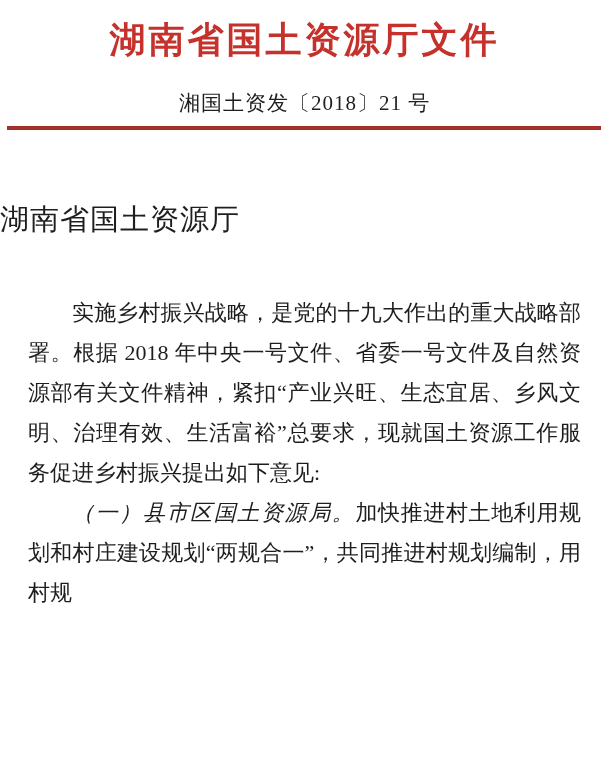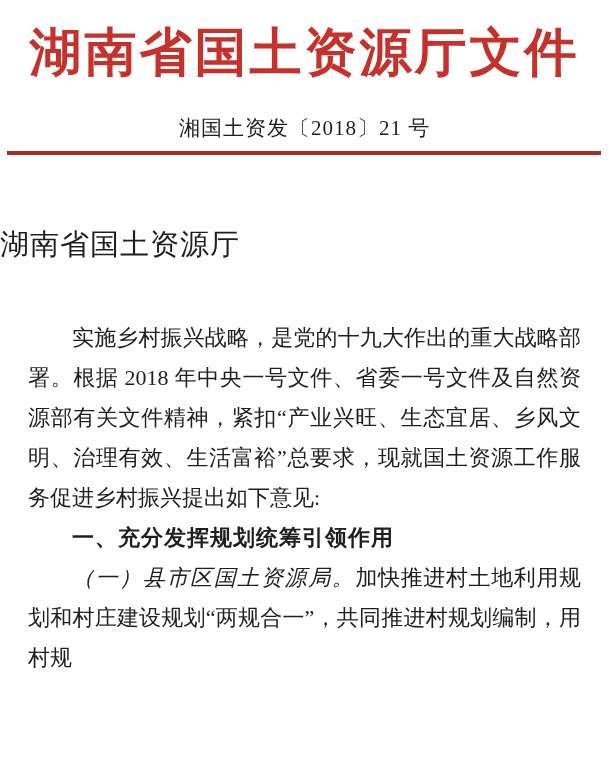--- a/index.html
+++ b/index.html
@@ -21,21 +21,21 @@
     color: var(--body-text);
     font-family: "Liberation Serif", "DejaVu Serif", serif;
     position: relative;
   }
   
   .letterhead-title {
     margin: 0;
     padding-top: 13px;
     text-align: center;
     color: var(--letterhead-red);
-    font-size: 52px;
+    font-size: 36px;
     font-weight: 700;
     letter-spacing: 3px;
     line-height: 1.55;
     white-space: nowrap;
   }
   
   .doc-number {
     margin-top: 22px;
     text-align: center;
     font-size: 21px;
@@ -96,18 +96,17 @@
   <hr class="red-divider">
 
   <div class="doc-title">
     <div class="doc-title-line">湖南省国土资源厅</div>
   </div>
 
   <main class="body">
 
     <p class="indent">实施乡村振兴战略，是党的十九大作出的重大战略部署。根据 2018 年中央一号文件、省委一号文件及自然资源部有关文件精神，紧扣“产业兴旺、生态宜居、乡风文明、治理有效、生活富裕”总要求，现就国土资源工作服务促进乡村振兴提出如下意见:</p>
 
-    <p class="section-heading indent">一、充分发挥规划统筹引领作用</p>
 
     <p class="indent"><span class="kaiti-lead">（一）县市区国土资源局。</span><span>加快推进村土地利用规划和村庄建设规划“两规合一”，共同推进村规划编制，用村规</span></p>
   </main>
 
 </div>
 
 </body></html>

